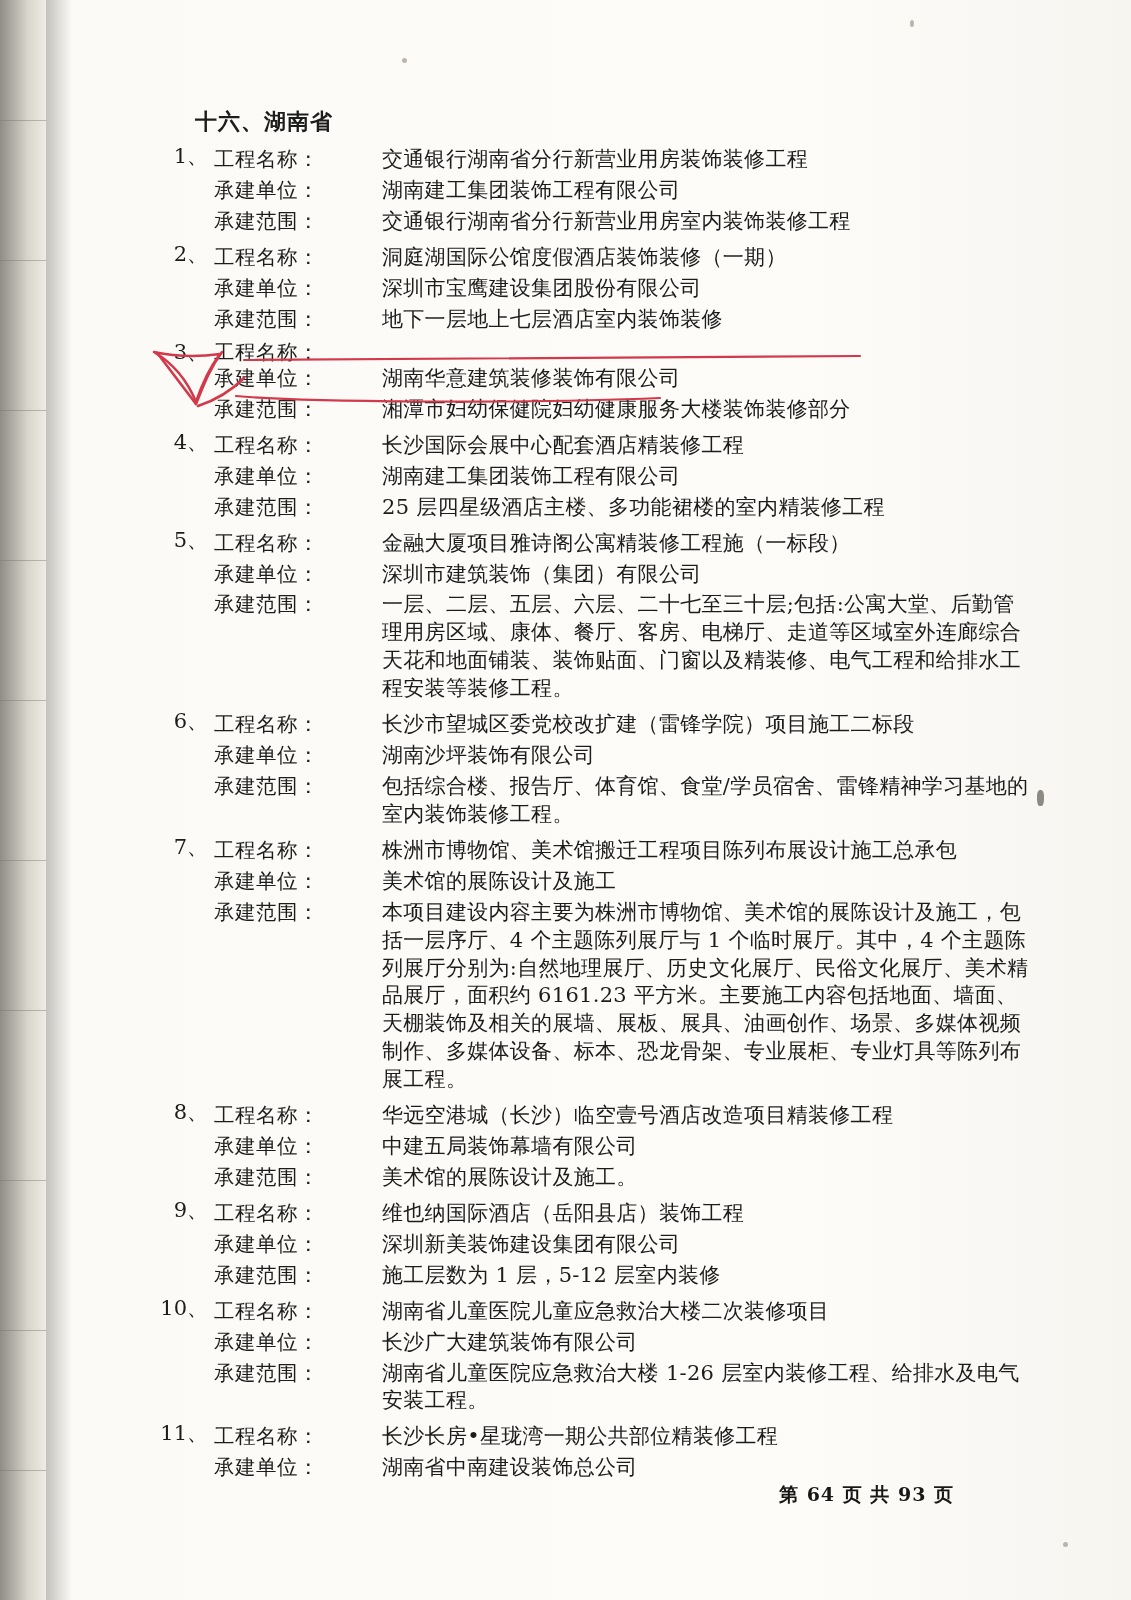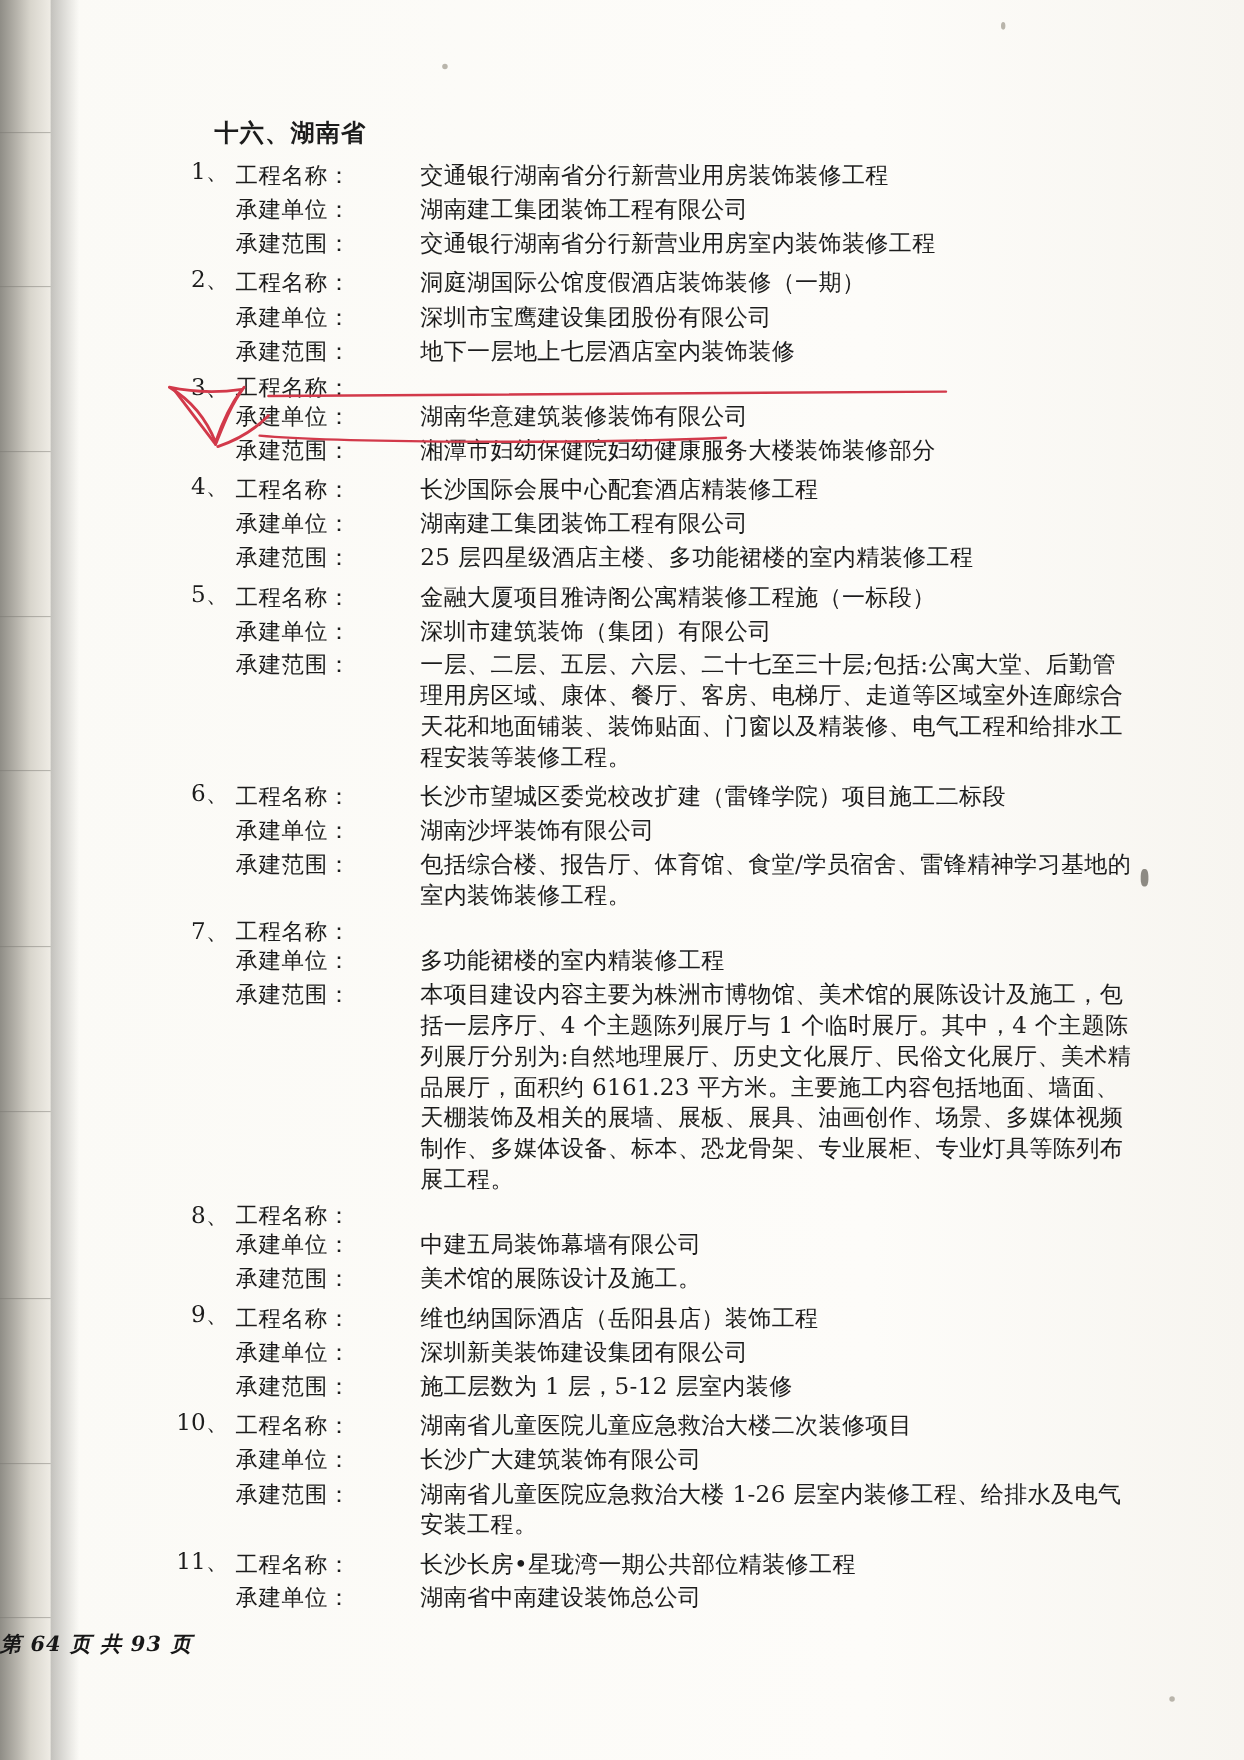--- a/index.html
+++ b/index.html
@@ -96,27 +96,26 @@
   
   .ink {
     position: absolute;
     pointer-events: none;
   }
   .footer {
     position: absolute;
     left: 0;
     top: 1482px;
     width: 954px;
-    text-align: left;
+    text-align: right;
     font-size: 19px;
     font-weight: bold;
     letter-spacing: 1px;
     color: #171717;
     font-family: "DejaVu Serif", "Liberation Serif", serif;
-    font-style: italic;
   }
   .speck {
     position: absolute;
     background: #b9b5ab;
     border-radius: 50%;
   }
 </style>
 </head>
 <body>
 
@@ -250,37 +249,39 @@
             <div class="val">包括综合楼、报告厅、体育馆、食堂/学员宿舍、雷锋精神学习基地的室内装饰装修工程。</div>
           </div>
       </div>
     </div>
 
     <div class="entry">
       <div class="num">7、</div>
       <div class="rows">
         <div class="row">
             <div class="lbl">工程名称：</div>
-          </div>
-        <div class="row">
-            <div class="lbl">承建单位：</div>
-            <div class="val">多功能裙楼的室内精装修工程</div>
+            <div class="val">株洲市博物馆、美术馆搬迁工程项目陈列布展设计施工总承包</div>
+          </div>
+        <div class="row">
+            <div class="lbl">承建单位：</div>
+            <div class="val">美术馆的展陈设计及施工</div>
           </div>
         <div class="row">
             <div class="lbl">承建范围：</div>
             <div class="val">本项目建设内容主要为株洲市博物馆、美术馆的展陈设计及施工，包括一层序厅、4 个主题陈列展厅与 1 个临时展厅。其中，4 个主题陈列展厅分别为:自然地理展厅、历史文化展厅、民俗文化展厅、美术精品展厅，面积约 6161.23 平方米。主要施工内容包括地面、墙面、天棚装饰及相关的展墙、展板、展具、油画创作、场景、多媒体视频制作、多媒体设备、标本、恐龙骨架、专业展柜、专业灯具等陈列布展工程。</div>
           </div>
       </div>
     </div>
 
     <div class="entry">
       <div class="num">8、</div>
       <div class="rows">
         <div class="row">
             <div class="lbl">工程名称：</div>
+            <div class="val">华远空港城（长沙）临空壹号酒店改造项目精装修工程</div>
           </div>
         <div class="row">
             <div class="lbl">承建单位：</div>
             <div class="val">中建五局装饰幕墙有限公司</div>
           </div>
         <div class="row">
             <div class="lbl">承建范围：</div>
             <div class="val">美术馆的展陈设计及施工。</div>
           </div>
       </div>

